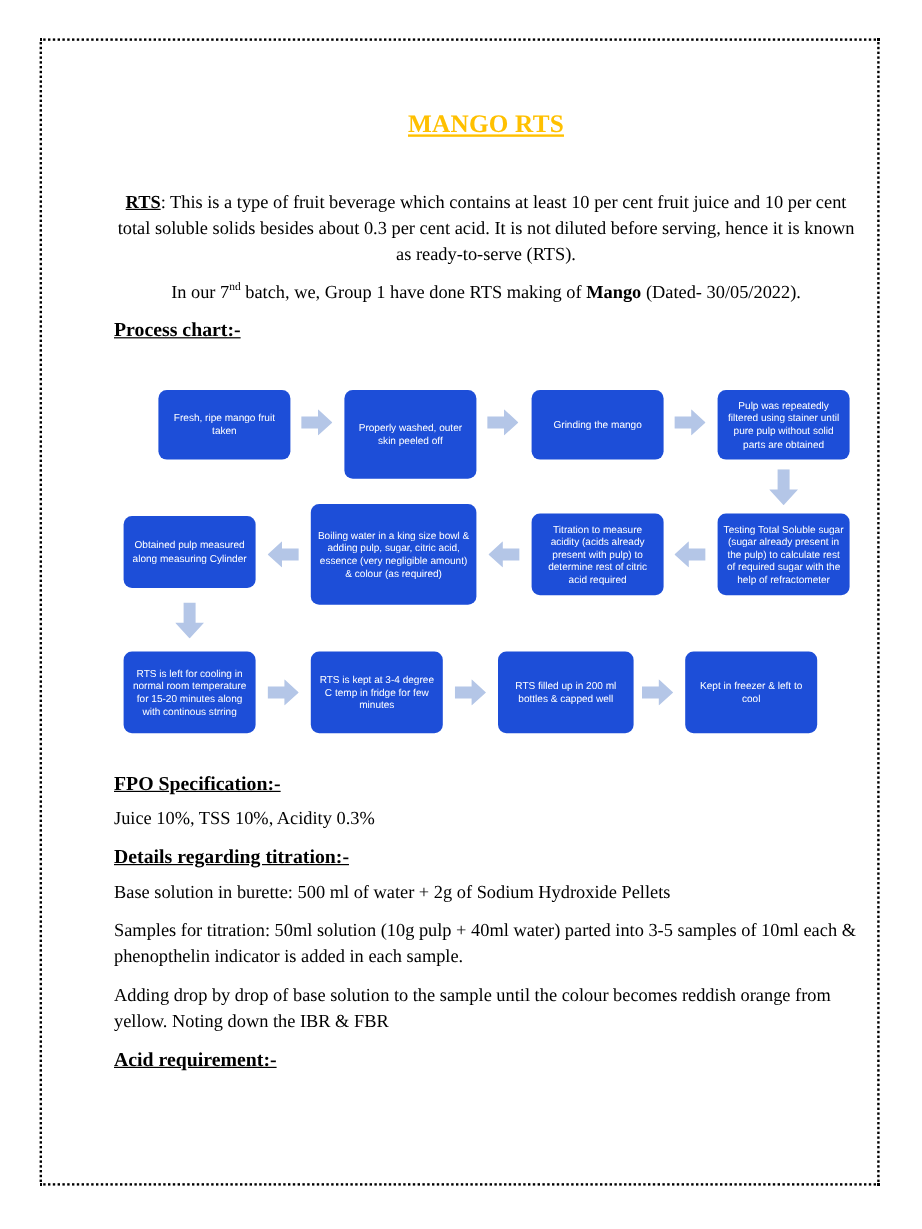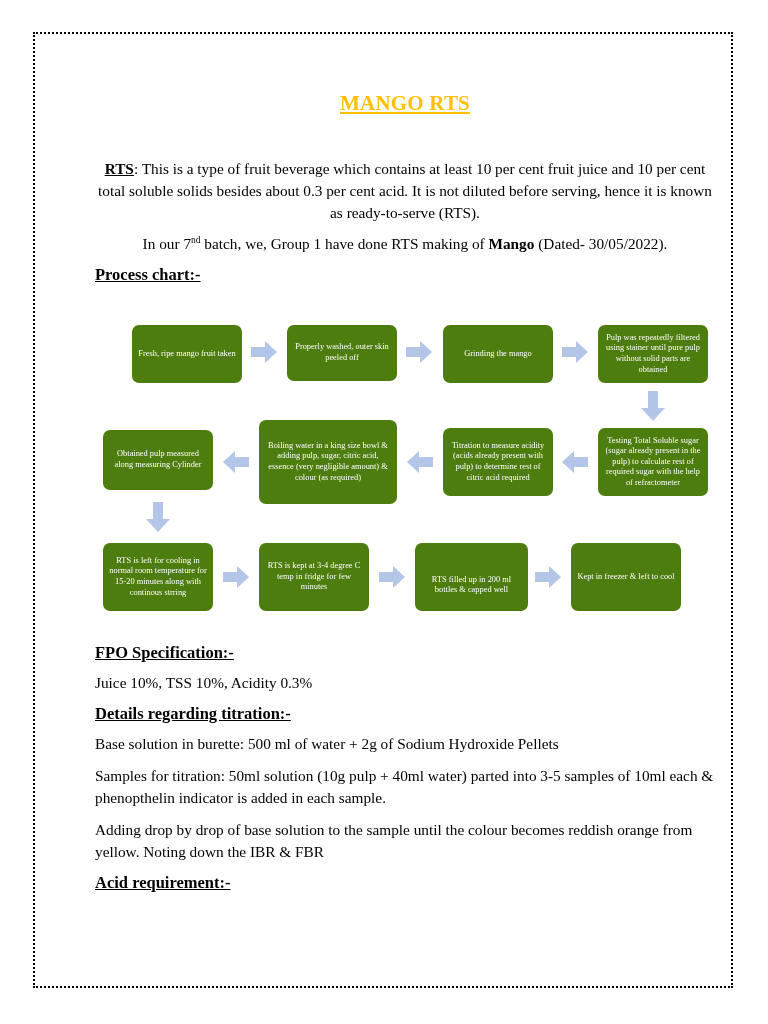--- a/index.html
+++ b/index.html
@@ -69,31 +69,31 @@
 
   
   .flowchart {
     position: relative;
     width: 620px;
     height: 330px;
     margin: 18px 0 0 0;
   }
   .fc-box {
     position: absolute;
-    background: #4d7c0f;
+    background: #1d4ed8;
     border-radius: 7px;
     color: #ffffff;
-    font-family: Liberation Serif, serif;
+    font-family: Liberation Sans, sans-serif;
     font-size: 8.4px;
     line-height: 1.26;
     text-align: center;
     display: flex;
     align-items: center;
     justify-content: center;
-    padding: 15px 5px;
+    padding: 3px 5px;
     box-sizing: border-box;
   }
   .fc-arrow {
     position: absolute;
     display: block;
   }
   .fc-arrow svg { display: block; }
 
   
   .section-body { font-size: 15.3px; line-height: 1.44; margin: 0 0 10px 0; }
@@ -117,21 +117,21 @@
       <div class="fc-box" style="left:37px; top:22px; width:110px; height:58px;">
         <span>Fresh, ripe mango fruit taken</span>
       </div>
 
       <div class="fc-arrow" style="left:156px; top:38px;">
         <svg width="26" height="22" viewBox="0 0 26 22">
             <path d="M0 6 L14 6 L14 0 L26 11 L14 22 L14 16 L0 16 Z" fill="#B4C6E7"></path>
           </svg>
       </div>
 
-      <div class="fc-box" style="left:192px; top:22px; width:110px; height:56px;">
+      <div class="fc-box" style="left:192px; top:22px; width:110px; height:74px;">
         <span>Properly washed, outer skin peeled off</span>
       </div>
 
       <div class="fc-arrow" style="left:311px; top:38px;">
         <svg width="26" height="22" viewBox="0 0 26 22">
             <path d="M0 6 L14 6 L14 0 L26 11 L14 22 L14 16 L0 16 Z" fill="#B4C6E7"></path>
           </svg>
       </div>
 
       <div class="fc-box" style="left:348px; top:22px; width:110px; height:58px;">
@@ -207,21 +207,21 @@
       <div class="fc-box" style="left:164px; top:240px; width:110px; height:68px;">
         <span>RTS is kept at 3-4 degree C temp in fridge for few minutes</span>
       </div>
 
       <div class="fc-arrow" style="left:284px; top:263px;">
         <svg width="26" height="22" viewBox="0 0 26 22">
             <path d="M0 6 L14 6 L14 0 L26 11 L14 22 L14 16 L0 16 Z" fill="#B4C6E7"></path>
           </svg>
       </div>
 
-      <div class="fc-box" style="left:320px; top:240px; width:113px; height:68px;align-items:flex-end;">
+      <div class="fc-box" style="left:320px; top:240px; width:113px; height:68px;">
         <span>RTS filled up in 200 ml bottles &amp; capped well</span>
       </div>
 
       <div class="fc-arrow" style="left:440px; top:263px;">
         <svg width="26" height="22" viewBox="0 0 26 22">
             <path d="M0 6 L14 6 L14 0 L26 11 L14 22 L14 16 L0 16 Z" fill="#B4C6E7"></path>
           </svg>
       </div>
 
       <div class="fc-box" style="left:476px; top:240px; width:110px; height:68px;">

